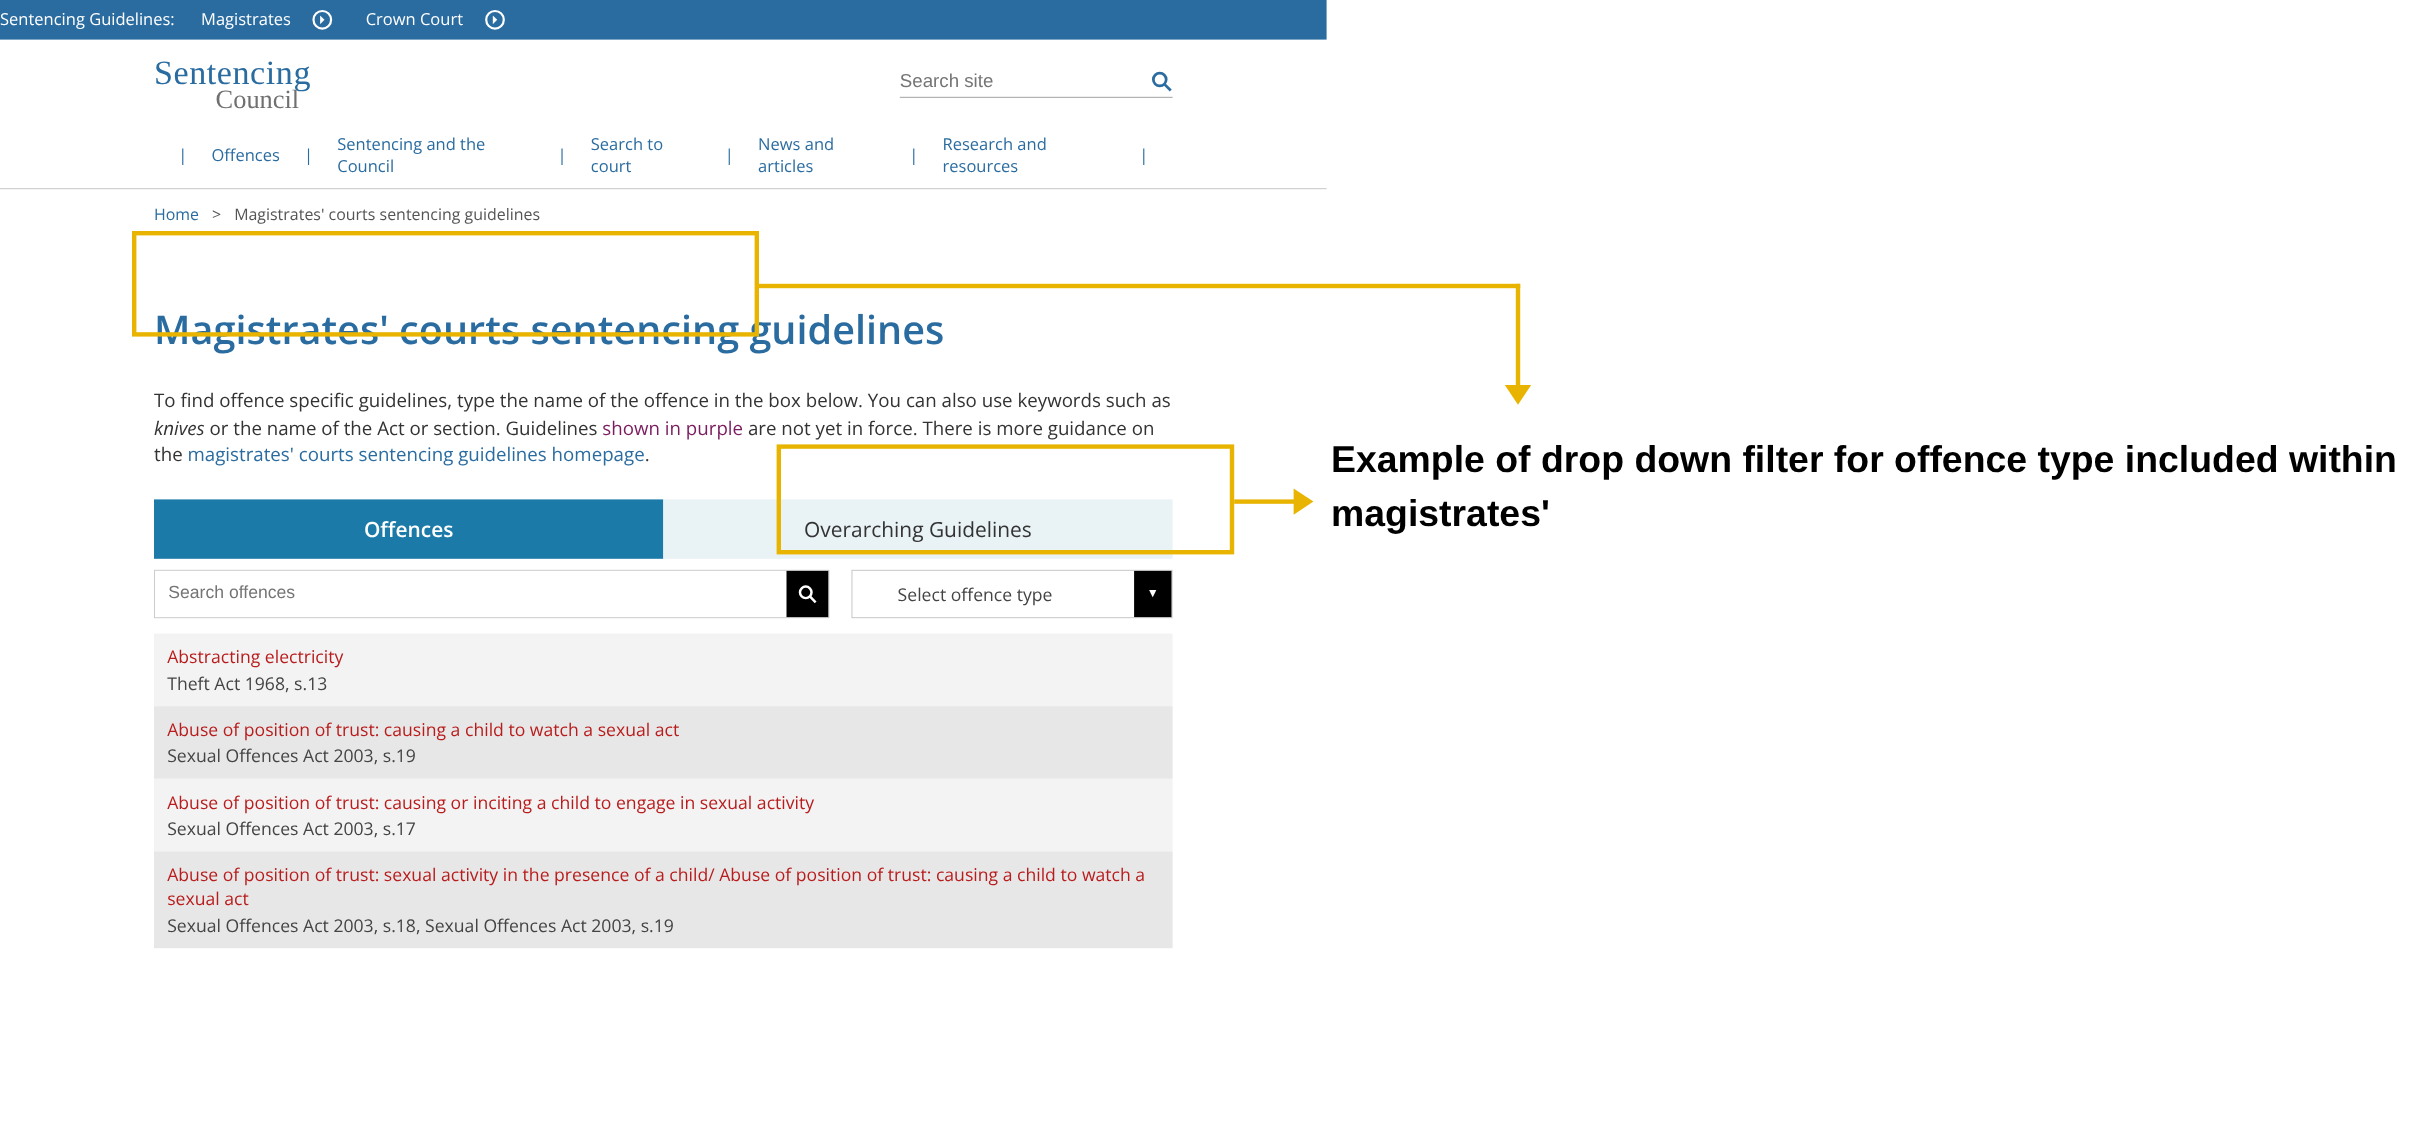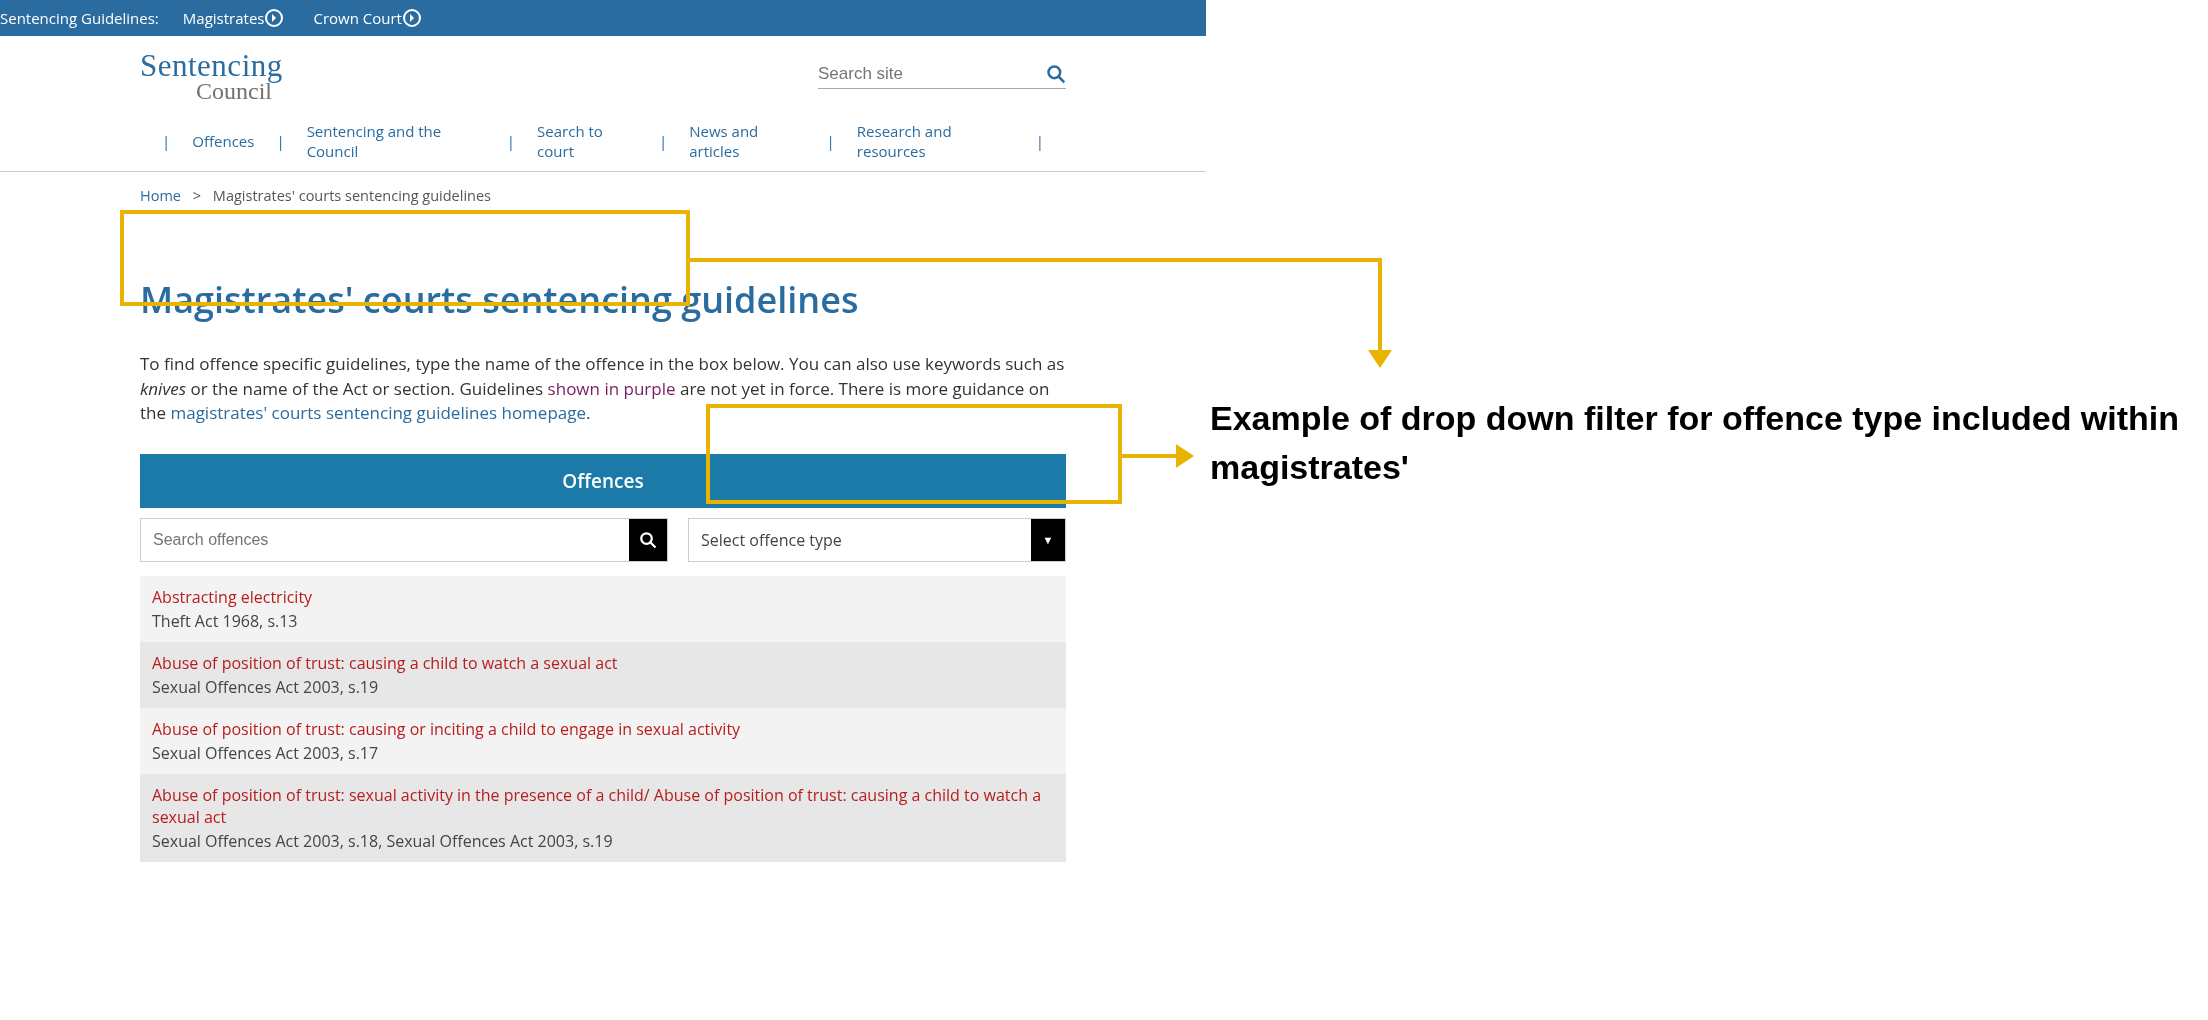--- a/index.html
+++ b/index.html
@@ -1,20 +1,20 @@
 <!DOCTYPE html>
 <html><head>
 <meta charset="utf-8">
 <style>
   * { box-sizing: border-box; margin: 0; padding: 0; }
   body { font-family: 'Segoe UI', 'Open Sans', Arial, sans-serif; background: #fff; color: #333; width: 2208px; }
   .page-wrap { width: 1206px; position: relative; }
   .topbar { background: #2a6ca0; height: 36px; display: flex; align-items: center; padding-right: 140px; color: #fff; font-size: 15px; }
   .topbar .tb-label { margin-right: 24px; }
-  .topbar a { color: #fff; text-decoration: none; margin-right: 30px; display: inline-flex; align-items: center; gap: 1px; }
+  .topbar a { color: #fff; text-decoration: none; margin-right: 30px; display: inline-flex; align-items: center; gap: 20px; }
   .topbar .circ-icon { display:inline-flex; width:18px; height:18px; border:2px solid #fff; border-radius:50%; align-items:center; justify-content:center; font-size:10px; line-height:1; }
   .header { display:flex; align-items:center; justify-content:space-between; padding: 14px 140px 10px 140px; }
   .logo { line-height:1; }
   .logo .l1 { color:#2a6ca0; font-size:31px; font-family: Georgia, 'Times New Roman', serif; letter-spacing:0.5px; }
   .logo .l2 { color:#707070; font-size:24px; font-family: Georgia, 'Times New Roman', serif; margin-left:56px; margin-top:-2px; }
   .search-wrap { display:flex; align-items:center; border-bottom:1px solid #aaa; width:248px; padding-bottom:4px; }
   .search-wrap input { border:none; outline:none; font-size:17px; color:#701a75; flex:1; background:transparent; }
   .search-wrap .sicon { color:#2a6ca0; }
   .nav { border-bottom:1px solid #ccc; }
   .nav-inner { display:flex; align-items:center; padding: 8px 140px 10px 140px; font-size:15px; }
@@ -30,21 +30,21 @@
   .intro .purple { color:#7a1c5f; font-weight:400; }
   .intro a { color:#2a6ca0; text-decoration:none; }
   .tabs { display:flex; margin-top:28px; }
   .tab { flex:1; text-align:center; padding:14px 0; font-size:19px; cursor:pointer; }
   .tab.active { background:#1c7aa8; color:#fff; font-weight:600; }
   .tab.inactive { background:#e9f2f5; color:#333; }
   .filter-row { display:flex; gap:20px; margin-top:10px; }
   .search-off { flex:1; display:flex; border:1px solid #ccc; }
   .search-off input { flex:1; border:none; outline:none; padding:10px 12px; font-size:16px; }
   .search-off .btn { width:38px; background:#000; color:#fff; display:flex; align-items:center; justify-content:center; cursor:pointer; }
-  .select-off { width:378px; display:flex; border:1px solid #ccc; }
+  .select-off { width:292px; display:flex; border:1px solid #ccc;padding-left:29px; }
   .select-off .sel-text { flex:1; padding:10px 12px; font-size:16px; color:#444; }
   .select-off .sel-btn { width:34px; background:#000; color:#fff; display:flex; align-items:center; justify-content:center; cursor:pointer; font-size:11px; }
   .results { margin-top:14px; }
   .result { padding:10px 12px; }
   .result:nth-child(odd) { background:#f3f3f3; }
   .result:nth-child(even) { background:#e7e7e7; }
   .result a { color:#b91c1c; text-decoration:none; font-size:16px; font-weight:500; }
   .result .sub { color:#444; font-size:16px; margin-top:2px; }
   
   .ann-box { position:absolute; border:4px solid #e8b400; background:transparent; pointer-events:none; }
@@ -118,20 +118,21 @@
 
   <div class="content">
     <h1 class="page-title">Magistrates' courts sentencing guidelines</h1>
 
     <p class="intro">
       <span>To find offence specific guidelines, type the name of the offence in the box below. You can also use keywords such as </span><span class="italic">knives</span><span> or the name of the Act or section. Guidelines </span><span class="purple">shown in purple</span><span> are not yet in force. There is more guidance on the </span><a href="#">magistrates' courts sentencing guidelines homepage</a><span>.</span>
     </p>
 
     <div class="tabs">
       <div class="tab active">Offences</div>
+      <div class="tab inactive">Overarching Guidelines</div>
     </div>
 
     <div class="filter-row">
       <div class="search-off">
         <input type="text" placeholder="Search offences" style="">
         <div class="btn">
           <span>
             <svg width="18" height="18" viewBox="0 0 24 24" fill="none" stroke="#fff" stroke-width="3">
                 <circle cx="10" cy="10" r="7"></circle>
                 <line x1="15" y1="15" x2="22" y2="22"></line>

